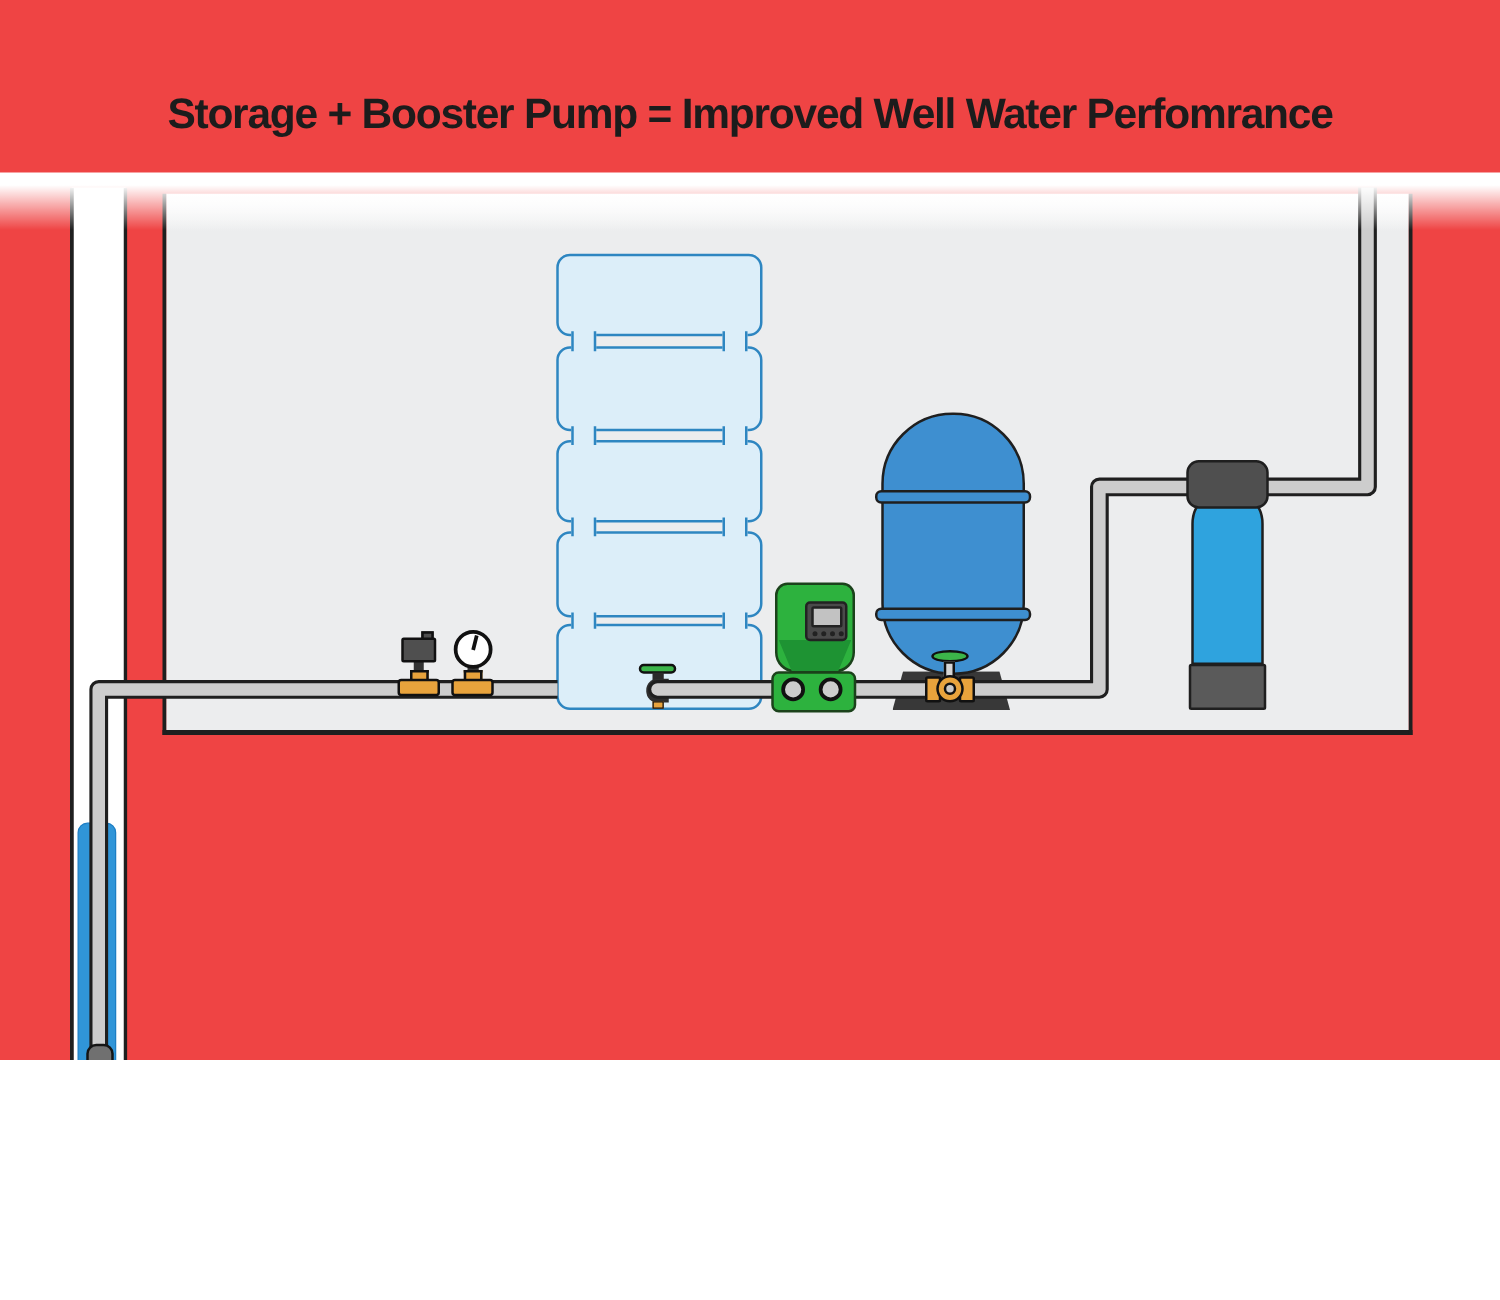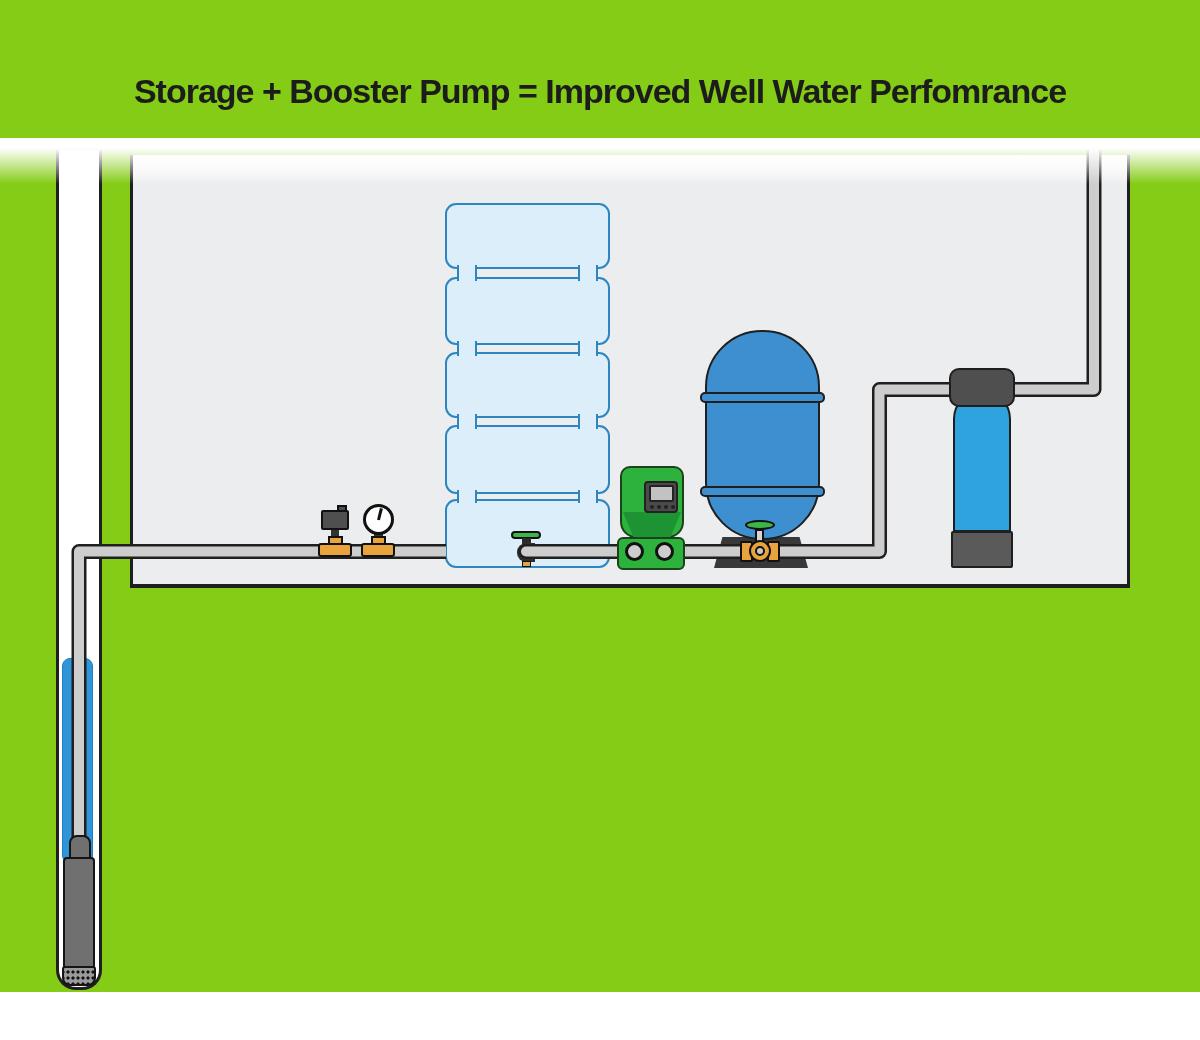--- a/index.html
+++ b/index.html
@@ -15,21 +15,21 @@
     --dark-gray:#4f4f4f;
     --pressure-tank-blue:#3E8FD0;
     --filter-blue:#2FA3DE;
     --base-dark:#383838;
     --pump-gray:#707070;
     --screen-gray:#c2c2c2;
     --valve-green:#3CB54A;
   }
   html,body{margin:0;padding:0;background:#fff;}
   .stage{
-    position:relative;width:1200px;height:992px;background:#84cc16;
+    position:relative;width:1200px;height:848px;background:#ef4444;
     overflow:hidden;font-family:"Liberation Sans", sans-serif;
   }
   .abs{position:absolute;}
   .page-title{
     left:0;top:72px;width:1200px;text-align:center;
     font-size:34px;font-weight:700;letter-spacing:-1px;color:#1c1c1c;
     font-stretch:condensed;
   }
   
   .building{

